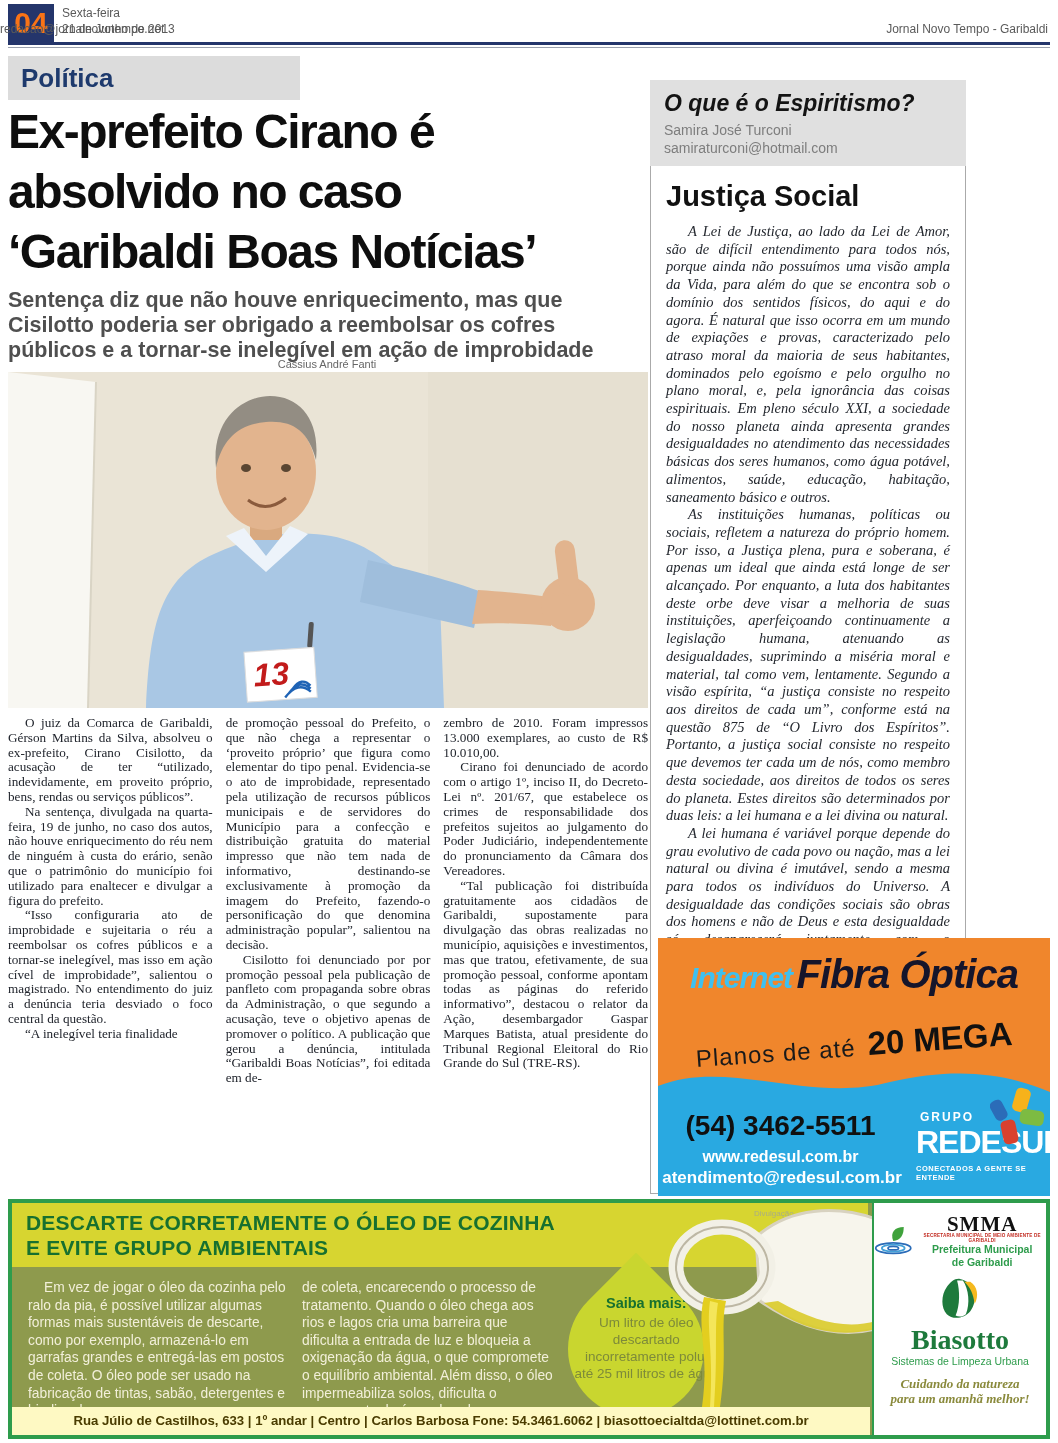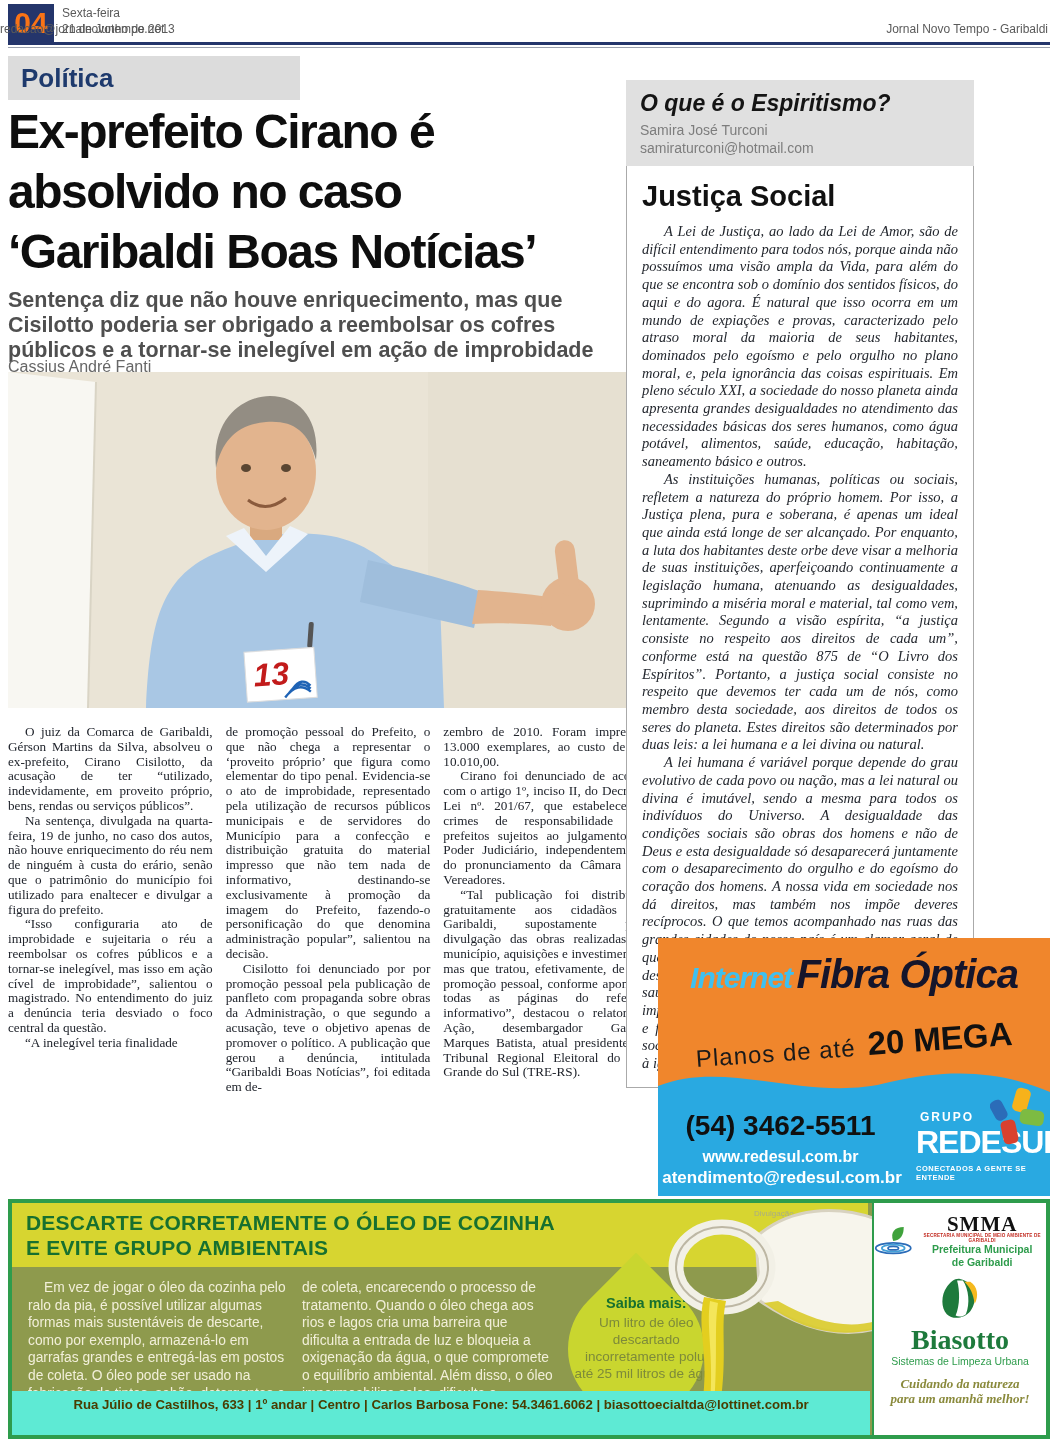--- a/index.html
+++ b/index.html
@@ -27,31 +27,31 @@
   }
   
   .headline {
     position:absolute; left:8px; top:102px; width:644px;
     font-size:48px; line-height:60px; font-weight:700; color:#0e0e0e; letter-spacing:-1.5px;
   }
   .subhead {
     position:absolute; left:8px; top:288px; width:634px;
     font-size:21.5px; line-height:25px; font-weight:bold; color:#4f4f4f;
   }
-  .credit { position:absolute; left:8px; top:358px; width:638px; text-align:left; font-size:16px; color:#666; }
+  .credit { position:absolute; left:8px; top:358px; width:638px; text-align:center; font-size:11px; color:#666; }
   .photo  { position:absolute; left:8px; top:372px; width:640px; height:336px; background:#EAE4D6; overflow:hidden; }
   .cols   { position:absolute; left:8px; top:716px; width:640px; display:flex; gap:13px; }
   .col {
     width:205px; font-family:"Liberation Serif", serif; font-size:13.2px;
-    line-height:14.8px; text-align:justify; color:#20242c;margin-top:9px;
+    line-height:14.8px; text-align:justify; color:#20242c;
   }
   .col p { margin:0; text-indent:17px; }
   .col p.cont { text-indent:0; }
   
-  .esp { position:absolute; left:626px; top:80px; width:348px; }
+  .esp { position:absolute; left:650px; top:80px; width:316px; }
   .esp-head { background:#E0E0E0; padding:10px 14px 9px 14px; box-sizing:border-box; }
   .esp-title { font-size:23px; font-weight:bold; font-style:italic; color:#141414; margin:0 0 4px 0; }
   .esp-sub { font-size:14px; color:#7d7d7d; line-height:18px; }
   .esp-body {
     border-left:1px solid #aaa; border-right:1px solid #aaa; border-bottom:1px solid #aaa;
     background:#fff; padding:12px 15px 14px 15px; box-sizing:border-box;
   }
   .esp-article-title { font-size:29px; font-weight:bold; color:#111; margin:2px 0 10px 0; }
   .esp-body p {
     margin:0; font-family:"Liberation Serif", serif; font-style:italic;
@@ -106,21 +106,21 @@
     border-left:2px solid #2E9C4C; box-sizing:border-box; text-align:center;
   }
   .smma-row { display:flex; align-items:center; justify-content:center; margin-top:12px; gap:4px;text-align:center; }
   .smma-name { font-family:"Liberation Serif", serif; font-weight:bold; font-size:21px; color:#111; letter-spacing:1px; line-height:18px; }
   .smma-dept { font-size:4.6px; color:#C22A20; font-weight:bold; letter-spacing:0.2px; }
   .smma-org  { font-size:10.5px; font-weight:bold; color:#2E9C4C; line-height:11.5px; margin-top:1px; }
   .bias-logo-name { font-family:"Liberation Serif", serif; font-weight:bold; font-size:28px; color:#1E7A3C; line-height:28px; margin-top:2px; }
   .bias-logo-sub  { font-size:10.5px; color:#2E9C4C; margin-top:1px; }
   .bias-tagline   { font-family:"Liberation Serif", serif; font-style:italic; font-weight:bold; font-size:13px; color:#8A8A3C; line-height:15px; margin-top:9px; }
   .bias-footer {
-    position:absolute; left:0; bottom:0; width:858px; height:44px; background:#5eead4;
+    position:absolute; left:0; bottom:0; width:858px; height:28px; background:#fef9c3;
     color:#4A3C00; font-weight:bold; font-size:13.2px; line-height:28px; text-align:center;
   }
 </style>
 </head>
 <body>
 
 <div class="page">
 
   <div class="pagenum">04</div>
   <div class="hdr-datebox">

